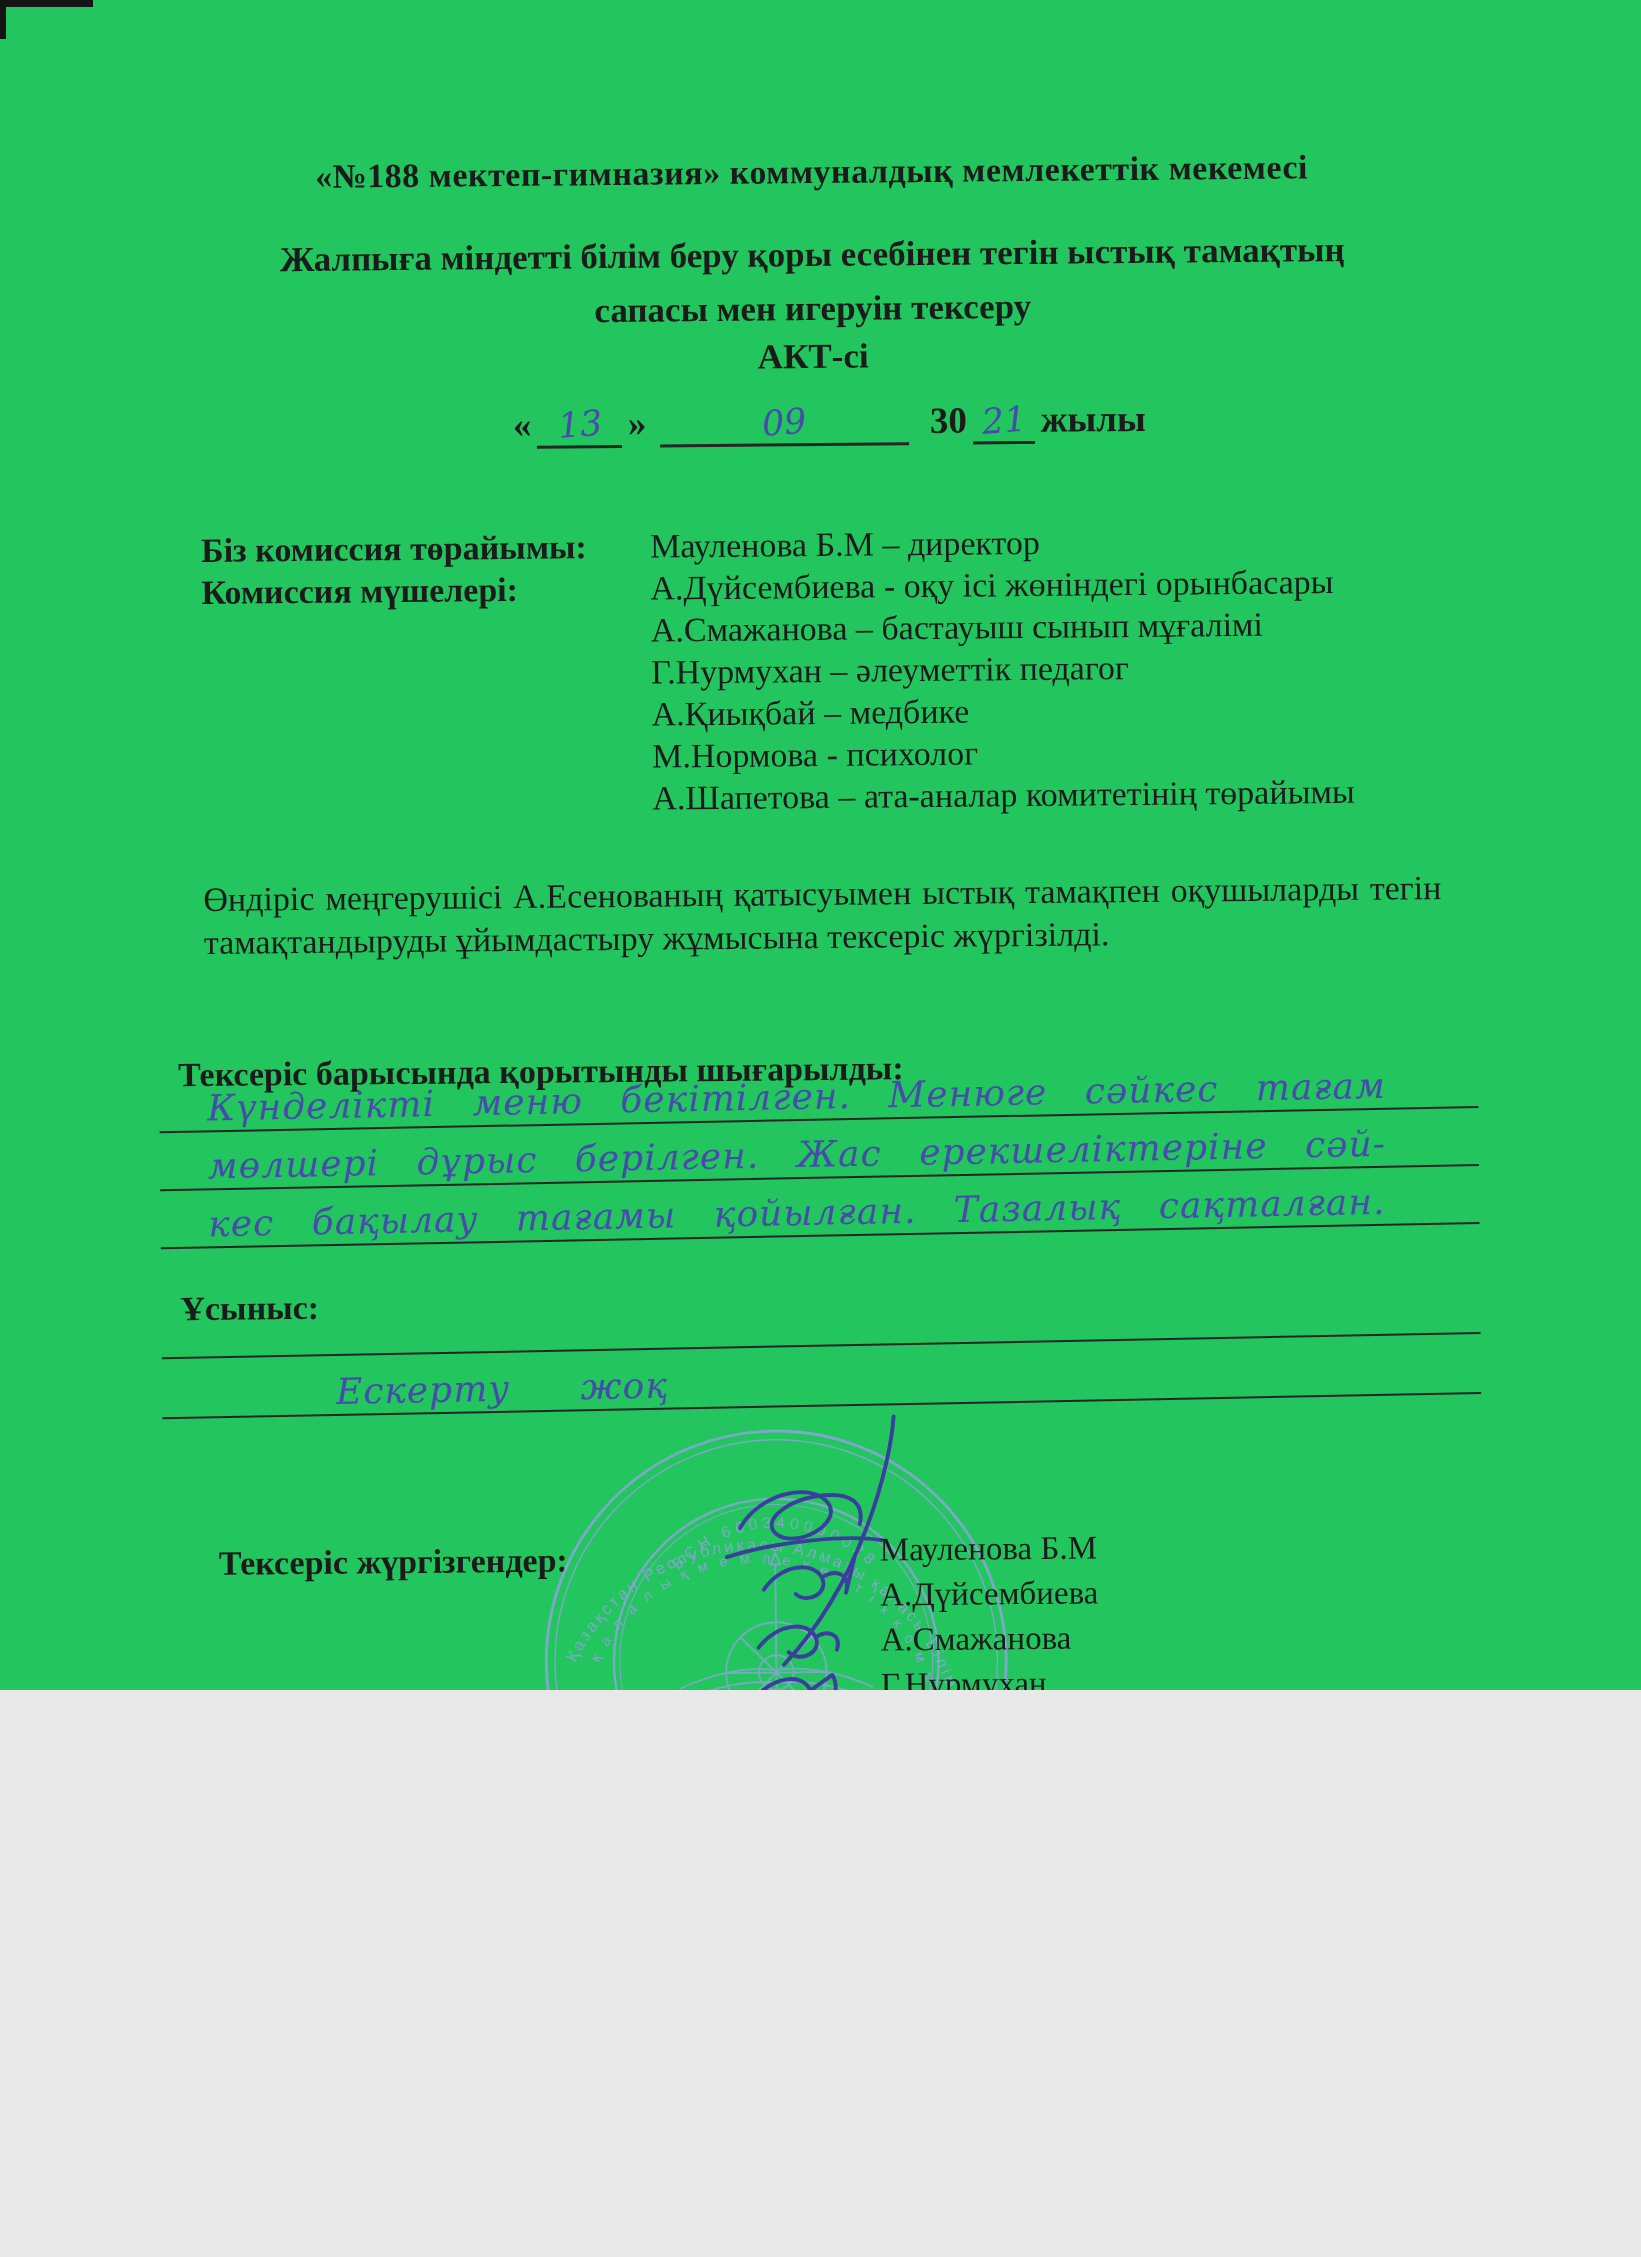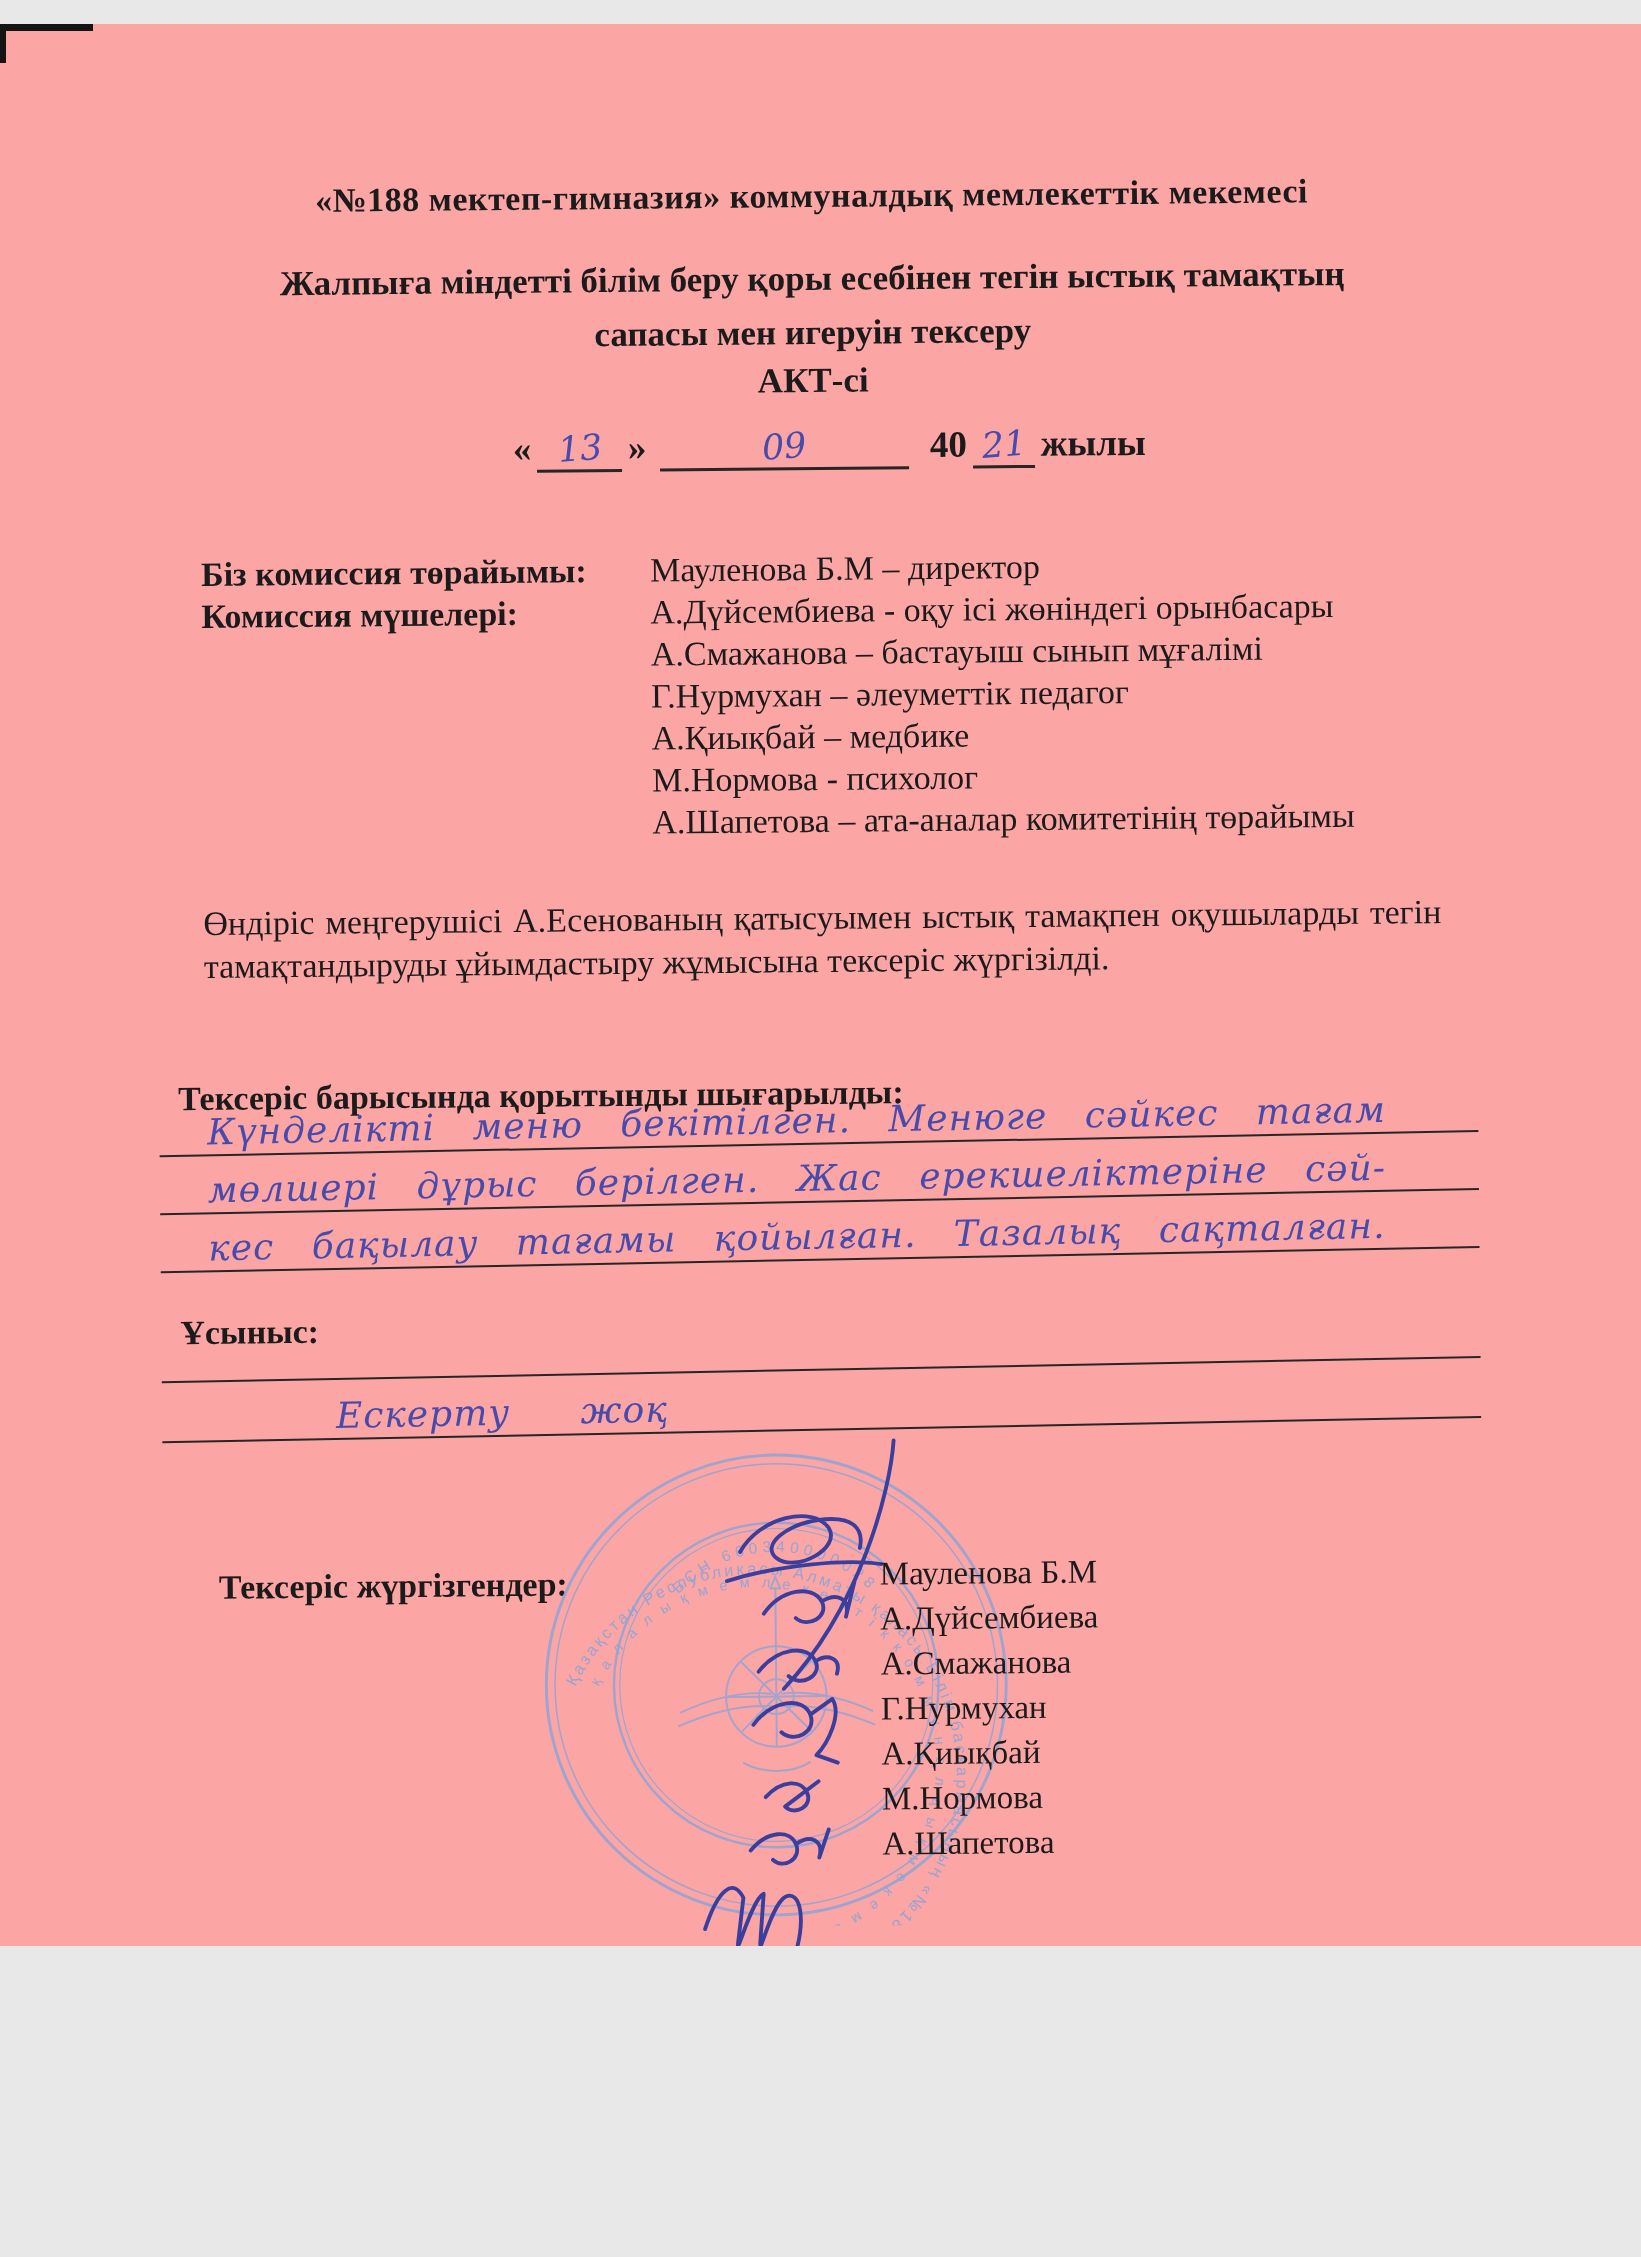--- a/index.html
+++ b/index.html
@@ -1,23 +1,22 @@
 <!DOCTYPE html>
 <html><head>
 <meta charset="utf-8">
 <style>
   html,body{margin:0;padding:0;background:#e8e8e8;}
   .page{
     position:relative;
-    width:1641px;height:1922px;
-    background:#fca5a5;
+    width:1641px;height:1690px;
+    background:#22c55e;
     overflow:hidden;
     font-family:"Liberation Serif", serif;
     color:#1b1b1b;
-    margin-top:24px;
   }
   .content{
     position:absolute;inset:0;
     transform:rotate(-0.55deg);
     transform-origin:821px 1062px;
   }
   
   .artifact-top{position:absolute;left:0;top:0;width:93px;height:6.8px;background:#141414;}
   .artifact-left{position:absolute;left:0;top:0;width:5.8px;height:39px;background:#141414;}
 
@@ -108,21 +107,21 @@
     <div class="center-line org-title">«№188 мектеп-гимназия» коммуналдық мемлекеттік мекемесі</div>
     <div class="center-line title1">Жалпыға міндетті білім беру қоры есебінен тегін ыстық тамақтың</div>
     <div class="center-line title2">сапасы мен игеруін тексеру</div>
     <div class="center-line doc-type">АКТ-сі</div>
 
     <div class="date-row">
       <span>«</span>
       <span class="uline day-u"><span class="hw hw-digit">13</span></span>
       <span>»</span>
       <span class="uline month-u"><span class="hw hw-digit">09</span></span>
-      <span>40</span>
+      <span>30</span>
       <span class="uline year-u"><span class="hw hw-digit">21</span></span>
       <span>жылы</span>
     </div>
 
     <div class="commission">
       <div class="comm-label">Біз комиссия төрайымы:</div>
       <div class="comm-value">Мауленова Б.М – директор</div>
       <div class="comm-label">Комиссия мүшелері:</div>
       <div class="comm-value">А.Дүйсембиева - оқу ісі жөніндегі орынбасары</div>
       <div></div>

